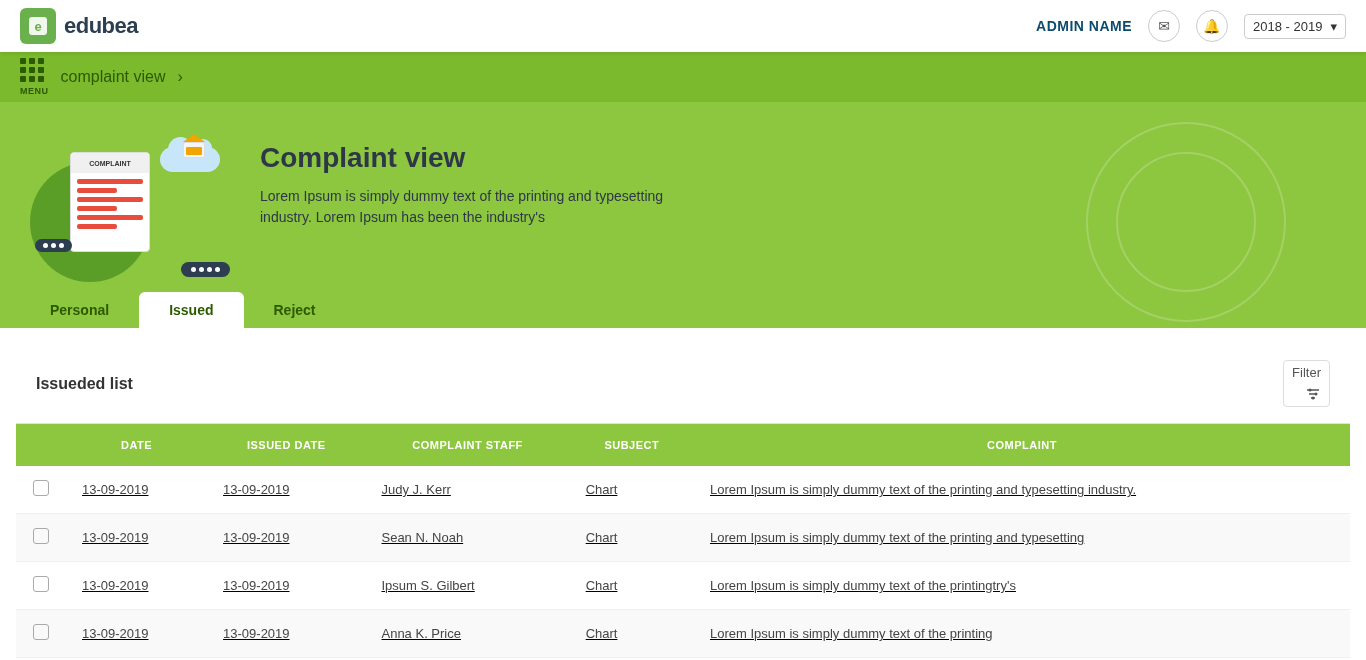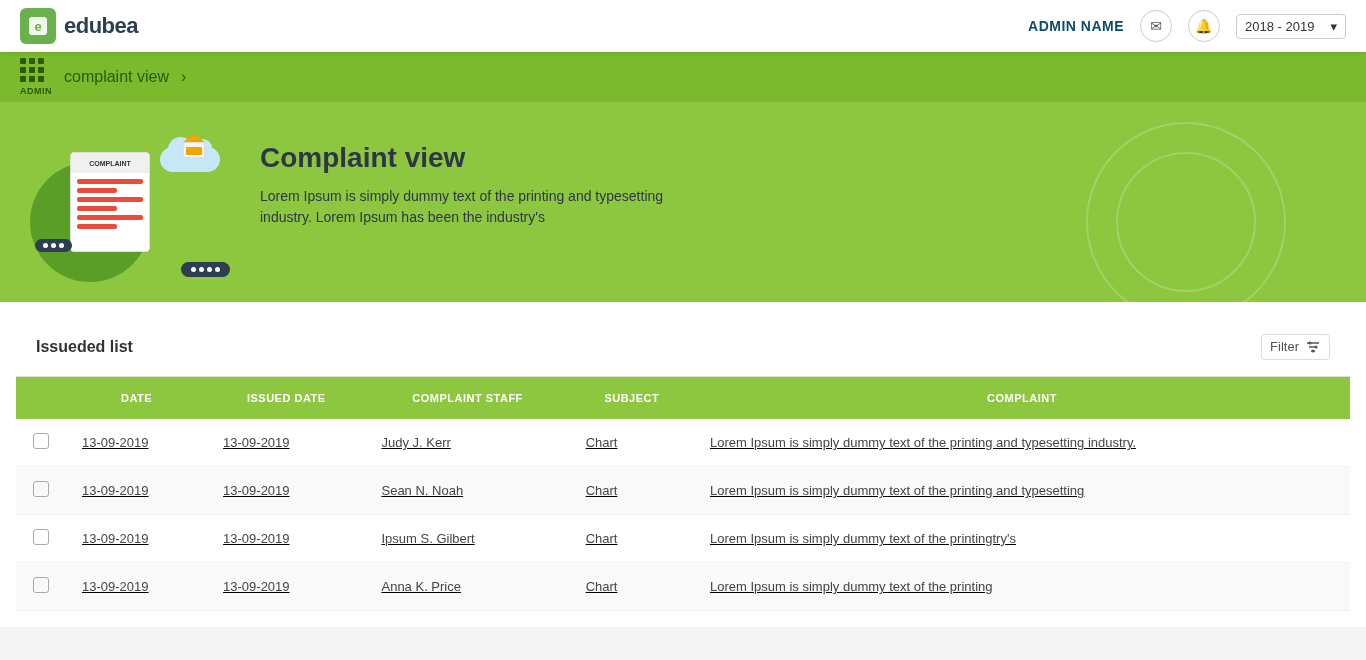--- a/index.html
+++ b/index.html
@@ -59,21 +59,21 @@
       display: flex;
       align-items: center;
       justify-content: center;
       cursor: pointer;
       font-size: 14px;
       color: #555;
     }
     .year-selector {
       display: flex;
       align-items: center;
-      gap: 16px;
+      gap: 8px;
       font-size: 13px;
       color: #333;
       font-weight: 500;
       cursor: pointer;
       border: 1px solid #ccc;
       border-radius: 4px;
       padding: 4px 8px;
     }
 
     
@@ -352,29 +352,30 @@
       padding: 16px 20px;
       border-bottom: 1px solid #e0e0e0;
     }
     .table-title {
       font-size: 16px;
       font-weight: 600;
       color: #333;
     }
     .filter-btn {
       display: flex;
-      align-items: flex-start;
+      align-items: flex-end;
       gap: 6px;
       font-size: 13px;
       color: #555;
       cursor: pointer;
       padding: 4px 8px;
       border: 1px solid #ddd;
       border-radius: 4px;
       background: #fff;
+      flex-direction: column;
     }
 
     
     .data-table {
       width: 100%;
       border-collapse: collapse;
     }
     .data-table thead {
       background: #8dc63f;
     }
@@ -450,21 +451,21 @@
       <div class="dot"></div>
         <div class="dot"></div>
         <div class="dot"></div>
       <div class="dot"></div>
         <div class="dot"></div>
         <div class="dot"></div>
       <div class="dot"></div>
         <div class="dot"></div>
         <div class="dot"></div>
     </div>
-    <div class="menu-label">ADMIN</div>
+    <div class="menu-label">MENU</div>
   </div>
   <span class="breadcrumb-text">complaint view</span>
   <span class="breadcrumb-arrow">›</span>
 </div>
 
 <div class="hero">
 
   <div class="hero-deco">
     <div class="deco-circle-outer">
       <div class="deco-circle-inner"></div>
@@ -516,20 +517,25 @@
         </div>
       </div>
     </div>
 
     <div class="hero-text">
       <h1 class="hero-title">Complaint view</h1>
       <p class="hero-desc">Lorem Ipsum is simply dummy text of the printing and typesetting industry. Lorem Ipsum has been the industry's</p>
     </div>
   </div>
 
+  <div class="tabs-bar">
+    <div class="tab">Personal</div>
+    <div class="tab active">Issued</div>
+    <div class="tab">Reject</div>
+  </div>
 </div>
 
 <div class="table-section">
   <div class="table-header-row">
     <span class="table-title">Issueded list</span>
     <button class="filter-btn">
       <span>Filter</span>
       <svg width="16" height="16" viewBox="0 0 16 16">
         <line x1="2" y1="4" x2="14" y2="4" stroke="#555" stroke-width="1.5"></line>
         <line x1="4" y1="8" x2="12" y2="8" stroke="#555" stroke-width="1.5"></line>

